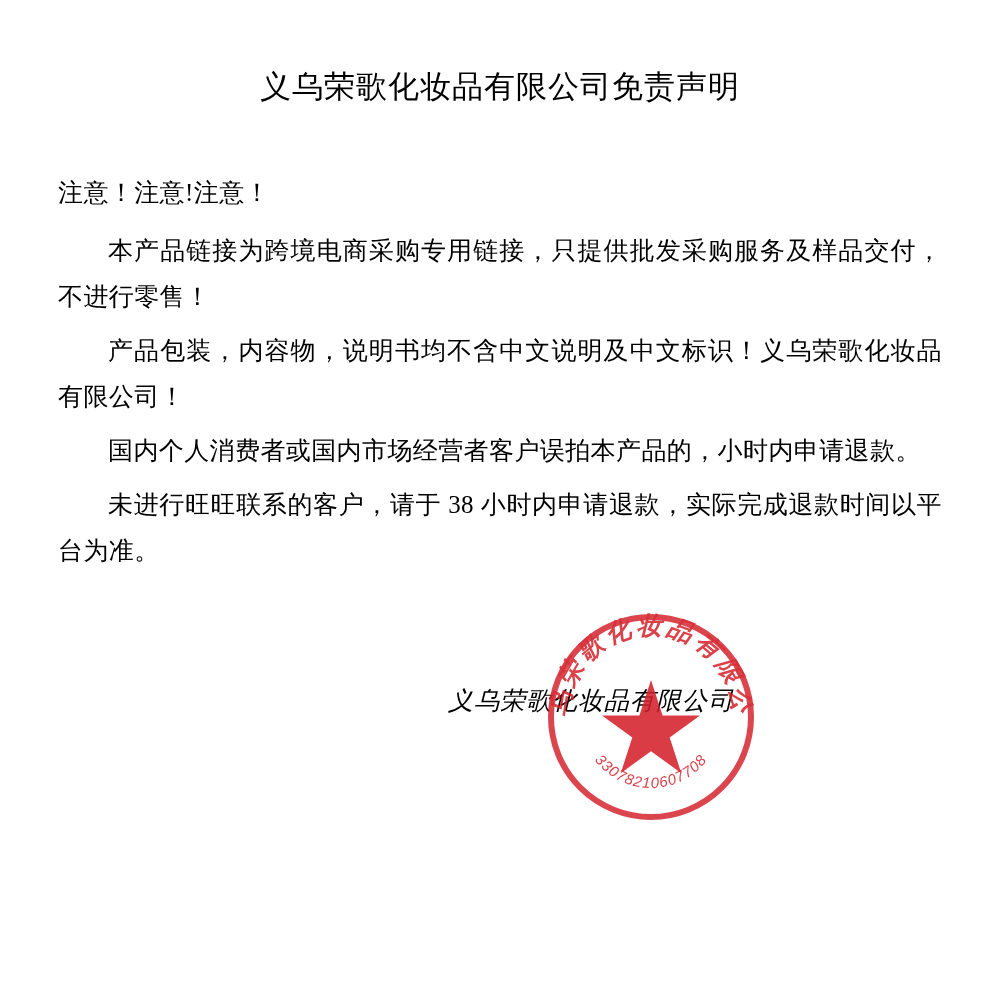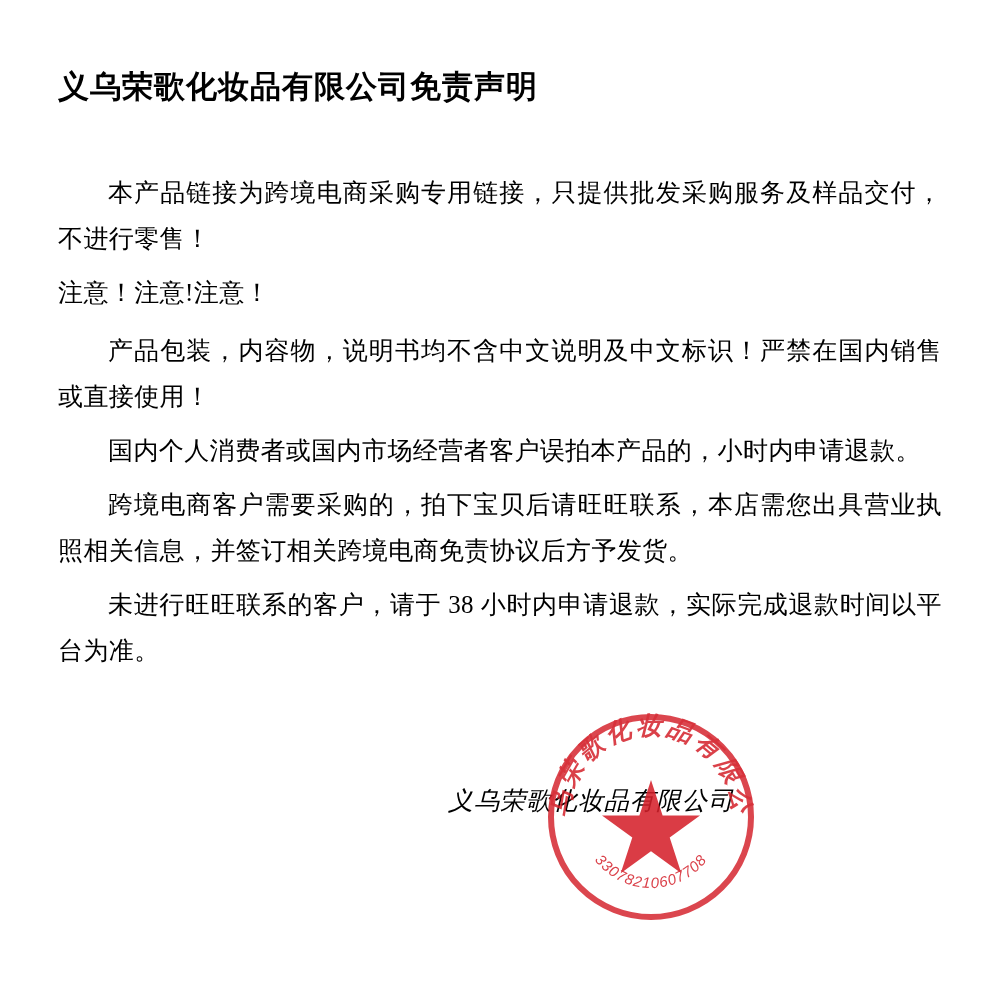--- a/index.html
+++ b/index.html
@@ -15,22 +15,23 @@
     overflow: hidden;
   }
   .page {
     position: relative;
     width: 1000px;
     height: 1000px;
     box-sizing: border-box;
     padding: 48px 58px 0 58px;
   }
   .doc-title {
+    text-align: center;
     font-size: 31px;
-    font-weight: bold;
+    font-weight: normal;
     letter-spacing: 1px;
     margin-top: 18px;
     margin-bottom: 0;
     color: #000;
   }
   .body-block {
     margin-top: 62px;
   }
   p.para {
     font-size: 25px;
@@ -76,25 +77,24 @@
   }
 </style>
 </head>
 <body>
 
 <div class="page">
 
   <h1 class="doc-title">义乌荣歌化妆品有限公司免责声明</h1>
 
   <div class="body-block">
+    <p class="para notice">注意！注意!注意！</p>
     <p class="para indent">本产品链接为跨境电商采购专用链接，只提供批发采购服务及样品交付，不进行零售！</p>
-    <p class="para notice">注意！注意!注意！</p>
-    <p class="para indent">产品包装，内容物，说明书均不含中文说明及中文标识！严禁在国内销售或直接使用！</p>
+    <p class="para indent">产品包装，内容物，说明书均不含中文说明及中文标识！义乌荣歌化妆品有限公司！</p>
     <p class="para indent">国内个人消费者或国内市场经营者客户误拍本产品的，小时内申请退款。</p>
-    <p class="para indent">跨境电商客户需要采购的，拍下宝贝后请旺旺联系，本店需您出具营业执照相关信息，并签订相关跨境电商免责协议后方予发货。</p>
     <p class="para indent">未进行旺旺联系的客户，请于 38 小时内申请退款，实际完成退款时间以平台为准。</p>
   </div>
 
   <div class="signature-area">
     <div class="signature-text">义乌荣歌化妆品有限公司</div>
 
     <div class="stamp">
       <svg width="230" height="230" viewBox="0 0 230 230" xmlns="http://www.w3.org/2000/svg">
         <defs>
           <path id="arcTop" d="M 32 115 A 83 83 0 0 1 198 115" fill="none"></path>

